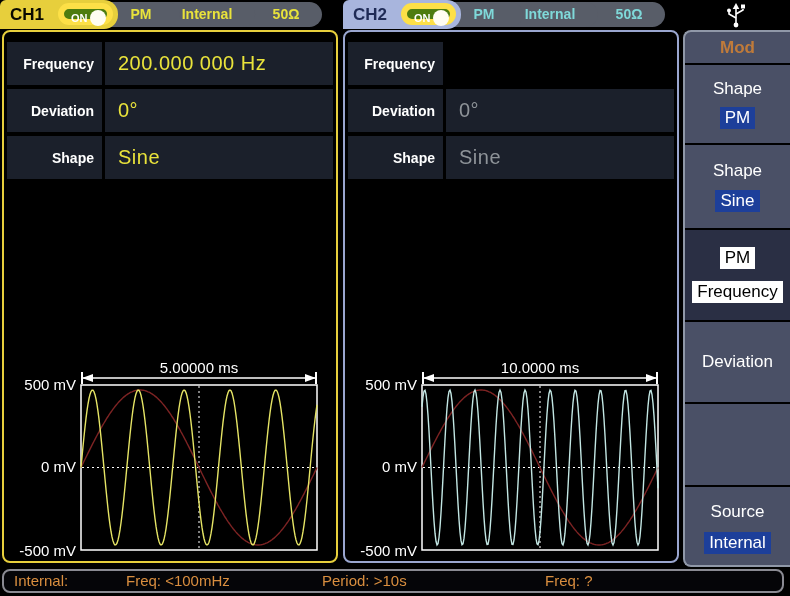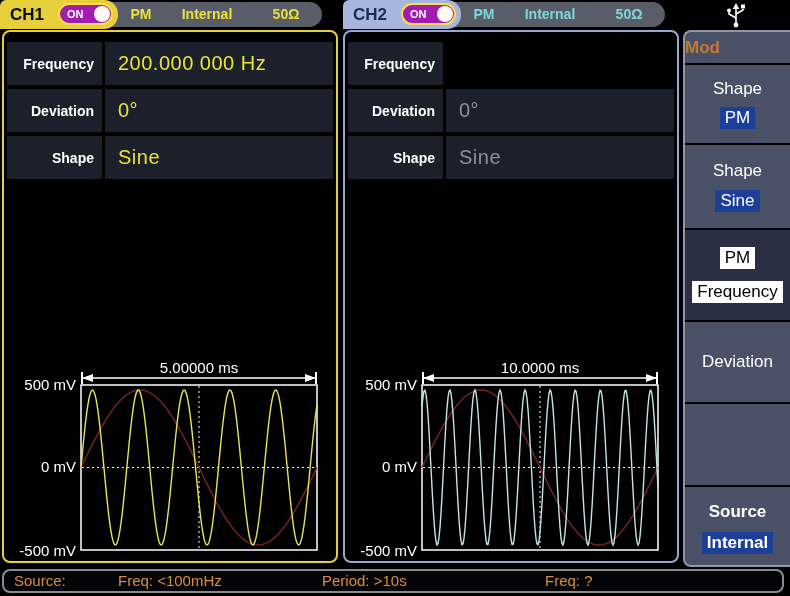--- a/index.html
+++ b/index.html
@@ -20,22 +20,22 @@
   .pill{position:absolute;top:2px;height:25px;background:var(--header-pill);border-radius:13px;}
   .tab{position:absolute;left:0;top:0;width:118px;height:29px;z-index:4;border-radius:6px 14px 14px 0;}
   .hdr-ch1 .tab{background:var(--ch1-accent);}
   .hdr-ch2 .tab{background:var(--ch2-tab);}
   .tab-label{position:absolute;left:10px;top:0;line-height:29px;font-size:17px;font-weight:bold;z-index:5;}
   .hdr-ch1 .tab-label{color:#0A0A00;}
   .hdr-ch2 .tab-label{color:#1F2B56;}
   .ptext{position:absolute;top:0;line-height:28px;font-size:14px;font-weight:bold;z-index:5;transform:translateX(-50%);}
   .hdr-ch1 .ptext{color:var(--ch1-value);}
   .hdr-ch2 .ptext{color:var(--ch2-header-text);}
-  .toggle{position:absolute;left:58px;top:3px;width:55px;height:22px;z-index:6;background:#a21caf;
-          border:2px solid #fde047;border-radius:12px;}
+  .toggle{position:absolute;left:58px;top:3px;width:55px;height:22px;z-index:6;background:#4d7c0f;
+          border:6px solid #fde047;border-radius:12px;}
   .toggle-label{position:absolute;left:7px;top:0;line-height:18px;font-size:11px;font-weight:bold;color:#fff;}
   .toggle-knob{position:absolute;right:1px;top:1px;width:16px;height:16px;background:#FFFDF2;border-radius:50%;}
 
   
   .panel{position:absolute;top:30px;width:336px;height:533px;background:#000;
          border:2px solid;border-radius:8px;}
   .panel-ch1{left:2px;border-color:var(--ch1-accent);}
   .panel-ch2{left:343px;border-color:var(--ch2-border);}
   .rows{position:absolute;left:3px;right:3px;top:10px;}
   .row{display:flex;height:43px;margin-bottom:4px;}
@@ -50,25 +50,25 @@
   .wave text{fill:#fff;font-family:"Liberation Sans","DejaVu Sans",sans-serif;font-size:15px;}
   .wbox{fill:none;stroke:#fff;stroke-width:1.5;}
   .dotline{stroke:#fff;stroke-width:1;stroke-dasharray:2 3;}
   .dimline{stroke:#fff;stroke-width:1.5;}
   .dimtick{stroke:#fff;stroke-width:2;}
   .dimhead{fill:#fff;}
 
   
   .sidebar{position:absolute;left:683px;top:30px;width:107px;height:537px;background:var(--sidebar-bg);
            border:2px solid #9098A8;border-right:none;border-radius:8px 0 0 8px;overflow:hidden;}
-  .sb-title{height:33px;line-height:31px;color:var(--menu-title);
+  .sb-title{height:33px;line-height:31px;text-align:center;color:var(--menu-title);
             font-size:17px;font-weight:bold;border-bottom:2px solid #000;}
   .sb-sec{display:flex;flex-direction:column;align-items:center;justify-content:space-evenly;
           padding:6px 0;border-bottom:2px solid #000;}
-  .sb-sec.last{border-bottom:none;font-weight:bold;}
+  .sb-sec.last{border-bottom:none;}
   .sb-sec.selected{background:var(--sidebar-selected-bg);}
   .sb-label{color:#fff;font-size:17px;}
   .chip{font-size:17px;line-height:22px;padding:0 5px;}
   .chip.blue{background:var(--chip-blue);color:#fff;}
   .chip.white{background:#fff;color:#000;}
 
   
   .statusbar{position:absolute;left:2px;top:569px;width:782px;height:24px;background:#050508;
              border:2px solid #8A8A92;border-radius:8px;}
   .statusbar span{position:absolute;top:0;line-height:20px;font-size:15px;color:var(--status-text);white-space:nowrap;}
@@ -213,19 +213,19 @@
       <div class="sb-label">Deviation</div>
     </div>
     <div class="sb-sec" style="height:83px;"></div>
     <div class="sb-sec last" style="height:82px;">
       <div class="sb-label">Source</div>
       <div class="chip blue">Internal</div>
     </div>
   </div>
 
   <div class="statusbar">
-    <span style="left:10px;">Source:</span>
-    <span style="left:114px;">Freq: &lt;100mHz</span>
+    <span style="left:10px;">Internal:</span>
+    <span style="left:122px;">Freq: &lt;100mHz</span>
     <span style="left:318px;">Period: &gt;10s</span>
     <span style="left:541px;">Freq: ?</span>
   </div>
 
 </div>
 
 </body></html>

